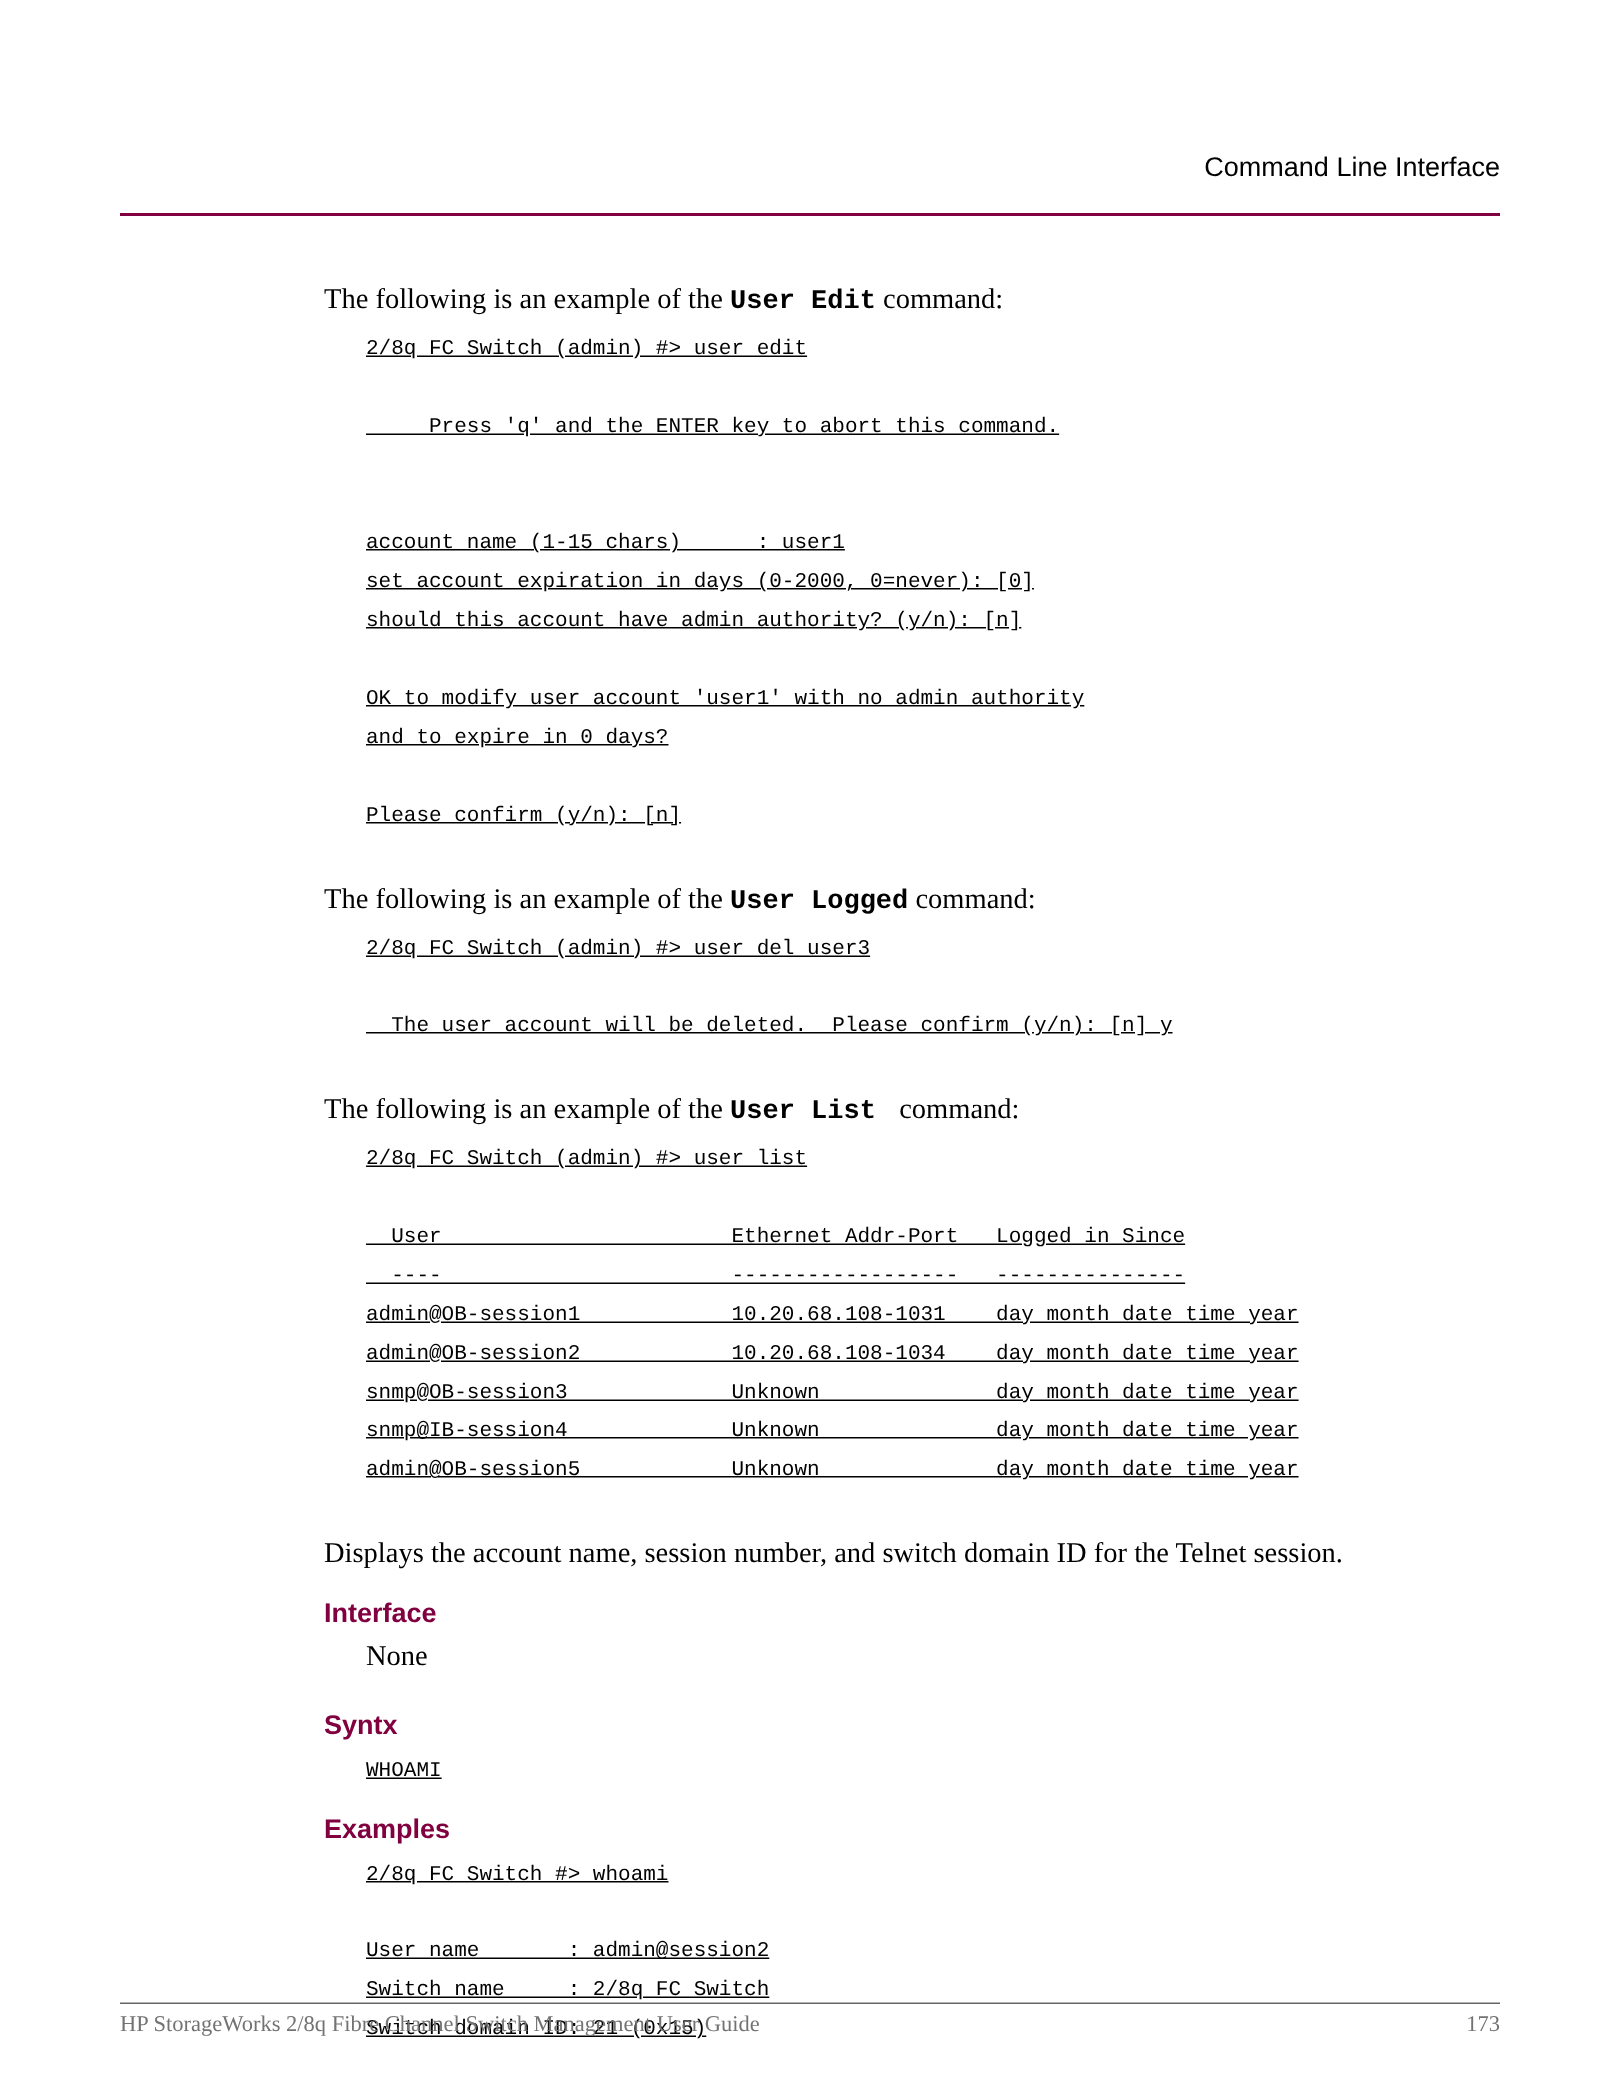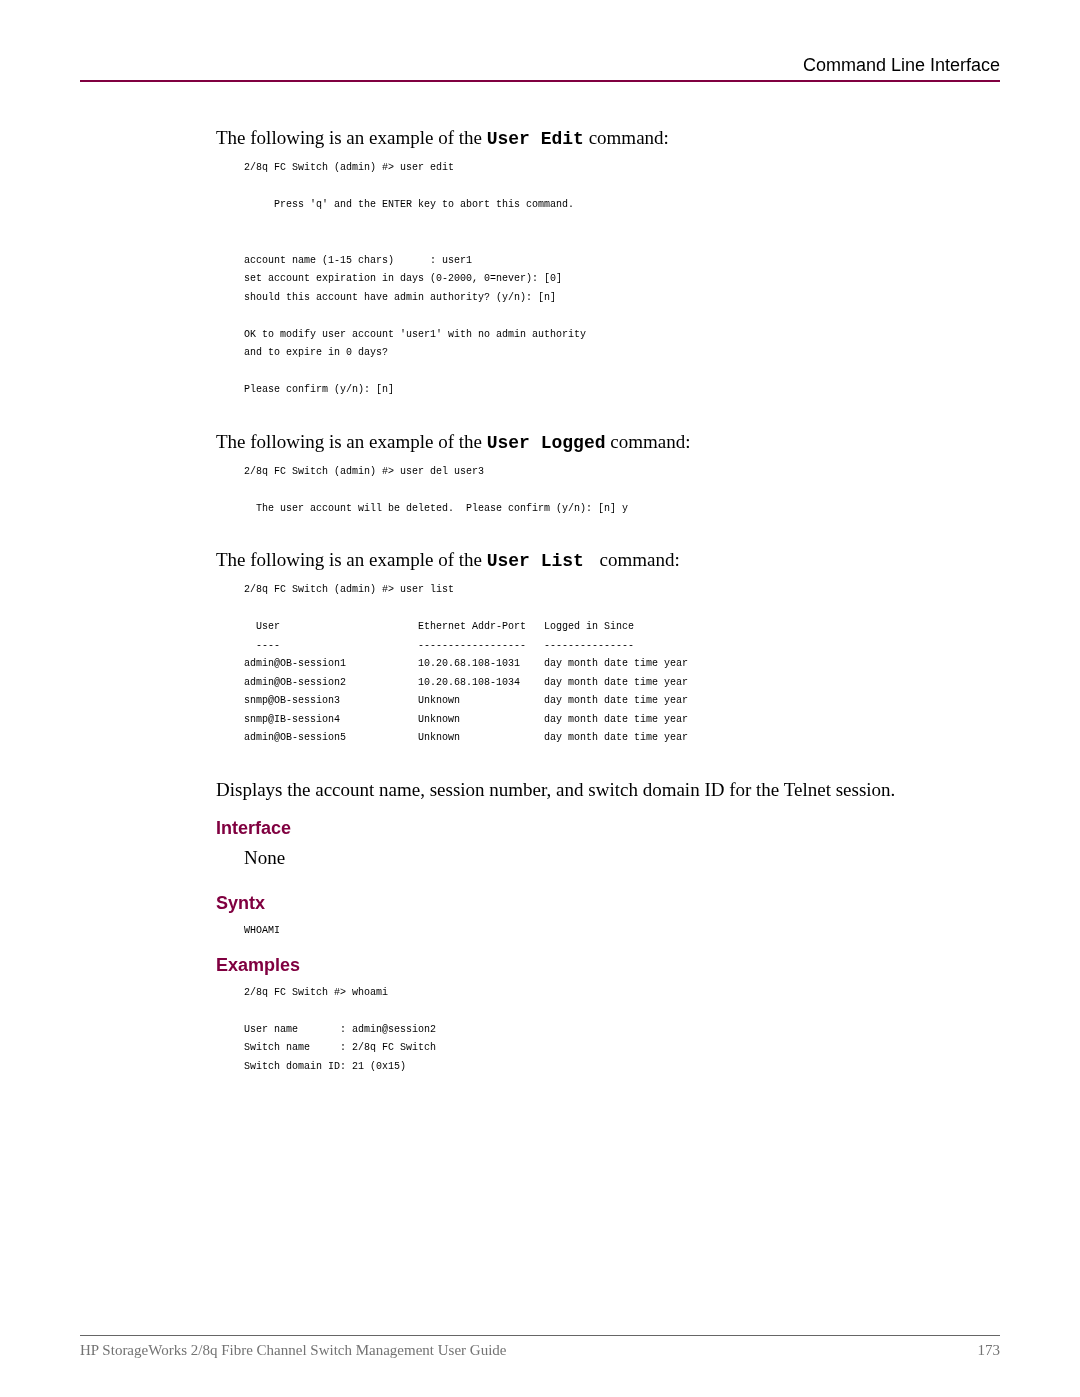--- a/index.html
+++ b/index.html
@@ -12,21 +12,22 @@
     position: relative;
   }
   .page {
     padding: 55px 80px 40px 80px;
   }
   .header-area {
     text-align: right;
     font-family: Futura, 'Century Gothic', Arial, sans-serif;
     font-size: 18px;
     color: #000;
-    padding-bottom: 4px;
+    padding-bottom: 20px;
+    margin-top: 46px;
   }
   .top-rule {
     border: none;
     border-top: 2px solid #800040;
     margin-bottom: 42px;
   }
   .content {
     margin-left: 136px;
   }
   .para {
@@ -35,25 +36,26 @@
     margin-bottom: 6px;
   }
   .mono-inline {
     font-family: 'Courier New', Courier, monospace;
     font-size: 18px;
     white-space: pre;
     font-weight: bold;
   }
   pre.codeblock {
     font-family: 'Courier New', Courier, monospace;
-    font-size: 10px;
+    font-size: 14px;
     line-height: 1.85;
     white-space: pre;
     margin-left: 28px;
     margin-bottom: 28px;
+    text-decoration: underline;
   }
   pre.codeblock.tight {
   }
   .section-heading {
     margin-left: 0;
     margin-top: 6px;
     margin-bottom: 12px;
     font-weight: bold;
   }
   .section-heading .cmd {

